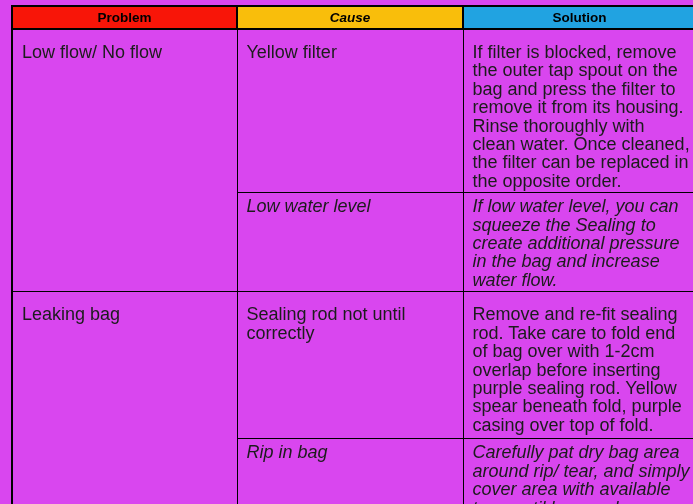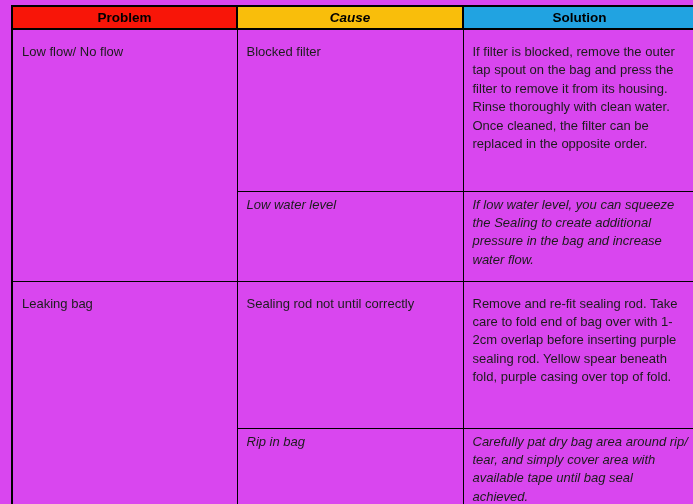--- a/index.html
+++ b/index.html
@@ -24,21 +24,21 @@
   table.trouble col.c-problem { width: 225px; }
   table.trouble col.c-cause   { width: 226px; }
   table.trouble col.c-solution{ width: 233px; }
 
   table.trouble th,
   table.trouble td {
     border: 1.8px solid #000000;
     vertical-align: top;
     text-align: left;
     color: #1c1c1c;
-    font-size: 13px;
+    font-size: 18px;
     line-height: 18.4px;
     padding: 4px 4px 2px 9px;
     box-sizing: border-box;
     overflow: hidden;
   }
   table.trouble th {
     font-weight: bold;
     text-align: center;
     color: #000000;
     font-size: 13.5px;
@@ -72,21 +72,21 @@
     <thead>
       <tr>
         <th style="background-color: rgb(248, 21, 8);">Problem</th>
         <th style="background-color: rgb(249, 190, 11); font-style: italic;">Cause</th>
         <th style="background-color: rgb(33, 163, 225);">Solution</th>
       </tr>
     </thead>
     <tbody>
       <tr class="r1 row-tall">
         <td class="problem" rowspan="2">Low flow/ No flow</td>
-        <td class="cause">Blocked filter</td>
+        <td class="cause">Yellow filter</td>
         <td class="solution">If filter is blocked, remove the outer tap spout on the bag and press the filter to remove it from its housing. Rinse thoroughly with clean water. Once cleaned, the filter can be replaced in the opposite order.</td>
       </tr>
       <tr class="r2 row-short">
         <td class="cause">Low water level</td>
         <td class="solution">If low water level, you can squeeze the Sealing to create additional pressure in the bag and increase water flow.</td>
       </tr>
       <tr class="r3 row-tall">
         <td class="problem" rowspan="2">Leaking bag</td>
         <td class="cause">Sealing rod not until correctly</td>
         <td class="solution">Remove and re-fit sealing rod. Take care to fold end of bag over with 1-2cm overlap before inserting purple sealing rod. Yellow spear beneath fold, purple casing over top of fold.</td>

